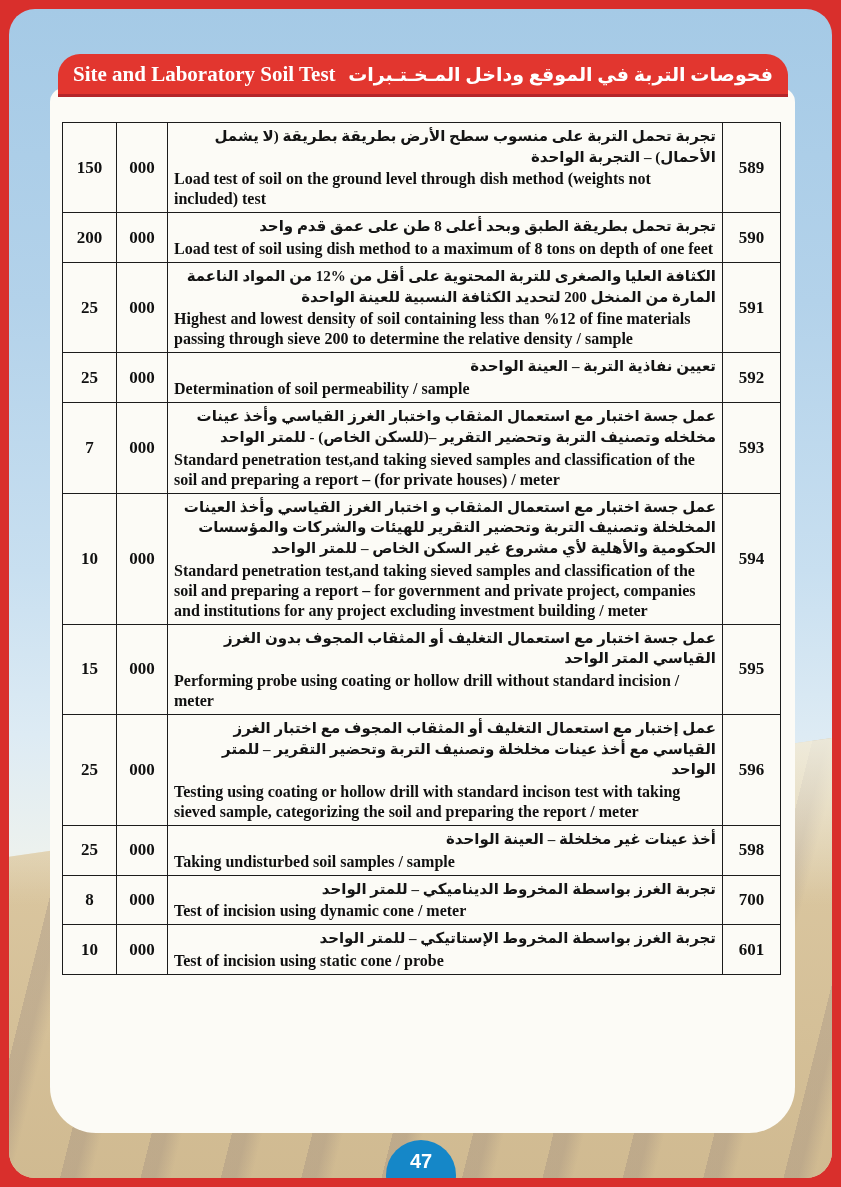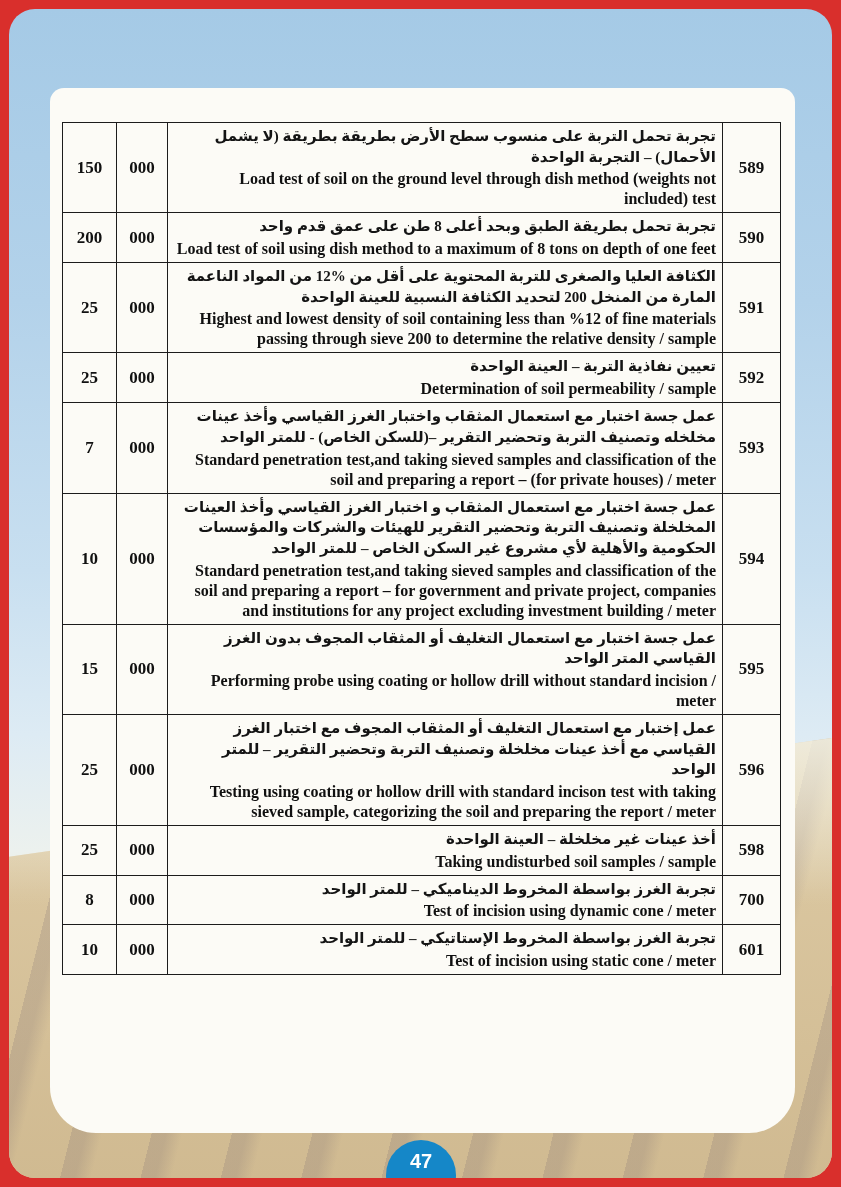--- a/index.html
+++ b/index.html
@@ -23,34 +23,38 @@
   .band-ar{color:#ffffff;font-weight:bold;font-size:19px;direction:rtl;
         font-family:"Liberation Serif","DejaVu Sans",sans-serif;}
   .tablewrap{position:absolute;left:53px;top:113px;width:718px;z-index:3;}
   table.soil{width:718px;border-collapse:collapse;table-layout:fixed;background:#fcfbf6;}
   table.soil td{border:1.6px solid #1c1c1c;padding:3px 6px;vertical-align:middle;box-sizing:border-box;}
   td.c-price,td.c-fils,td.c-num{text-align:center;font-weight:bold;font-size:17px;color:#111;
         font-family:"Liberation Serif",serif;margin-left:20px;}
   td.c-desc{padding:2px 6px 4px 8px;}
   .ar{direction:rtl;text-align:right;font-weight:bold;font-size:15px;line-height:1.38;color:#141414;
         font-family:"Liberation Serif","DejaVu Sans",sans-serif;}
-  .en{text-align:right;font-weight:bold;font-size:16px;line-height:1.25;color:#101010;margin-top:2px;
+  .en{text-align:left;font-weight:bold;font-size:16px;line-height:1.25;color:#101010;margin-top:2px;
         font-family:"Liberation Serif",serif;}
   .page-badge{position:absolute;left:377px;top:1131px;width:70px;height:70px;border-radius:50%;
         background:#1587c8;z-index:4;text-align:center;}
   .page-badge span{display:inline-block;margin-top:10px;color:#ffffff;font-weight:bold;font-size:20px;
         font-family:"Liberation Sans","DejaVu Sans",sans-serif;}
 </style>
 </head>
 <body>
 
 <div class="page">
   <div class="bg">
     <div class="sand"></div>
     <div class="panel"></div>
+    <div class="band">
+      <span class="band-en">Site and Laboratory Soil Test</span>
+      <span class="band-ar">فحوصات التربة في الموقع وداخل المـخـتـبرات</span>
+    </div>
     <div class="tablewrap">
       <table class="soil">
         <colgroup>
           <col style="width:54px">
             <col style="width:51px">
             <col style="width:555px">
             <col style="width:58px">
         </colgroup>
         <tbody>
   <tr>
@@ -153,21 +157,21 @@
       <div class="en">Test  of incision using dynamic cone / meter</div>
     </td>
     <td class="c-num">700</td>
   </tr>
 
   <tr>
     <td class="c-price">10</td>
     <td class="c-fils">000</td>
     <td class="c-desc">
       <div class="ar">تجربة الغرز بواسطة المخروط الإستاتيكي – للمتر الواحد</div>
-      <div class="en">Test  of incision using static cone / meter</div>
+      <div class="en">Test  of incision using static cone / probe</div>
     </td>
     <td class="c-num">601</td>
   </tr>
 </tbody>
       </table>
     </div>
     <div class="page-badge">
       <span>47</span>
     </div>
   </div>

